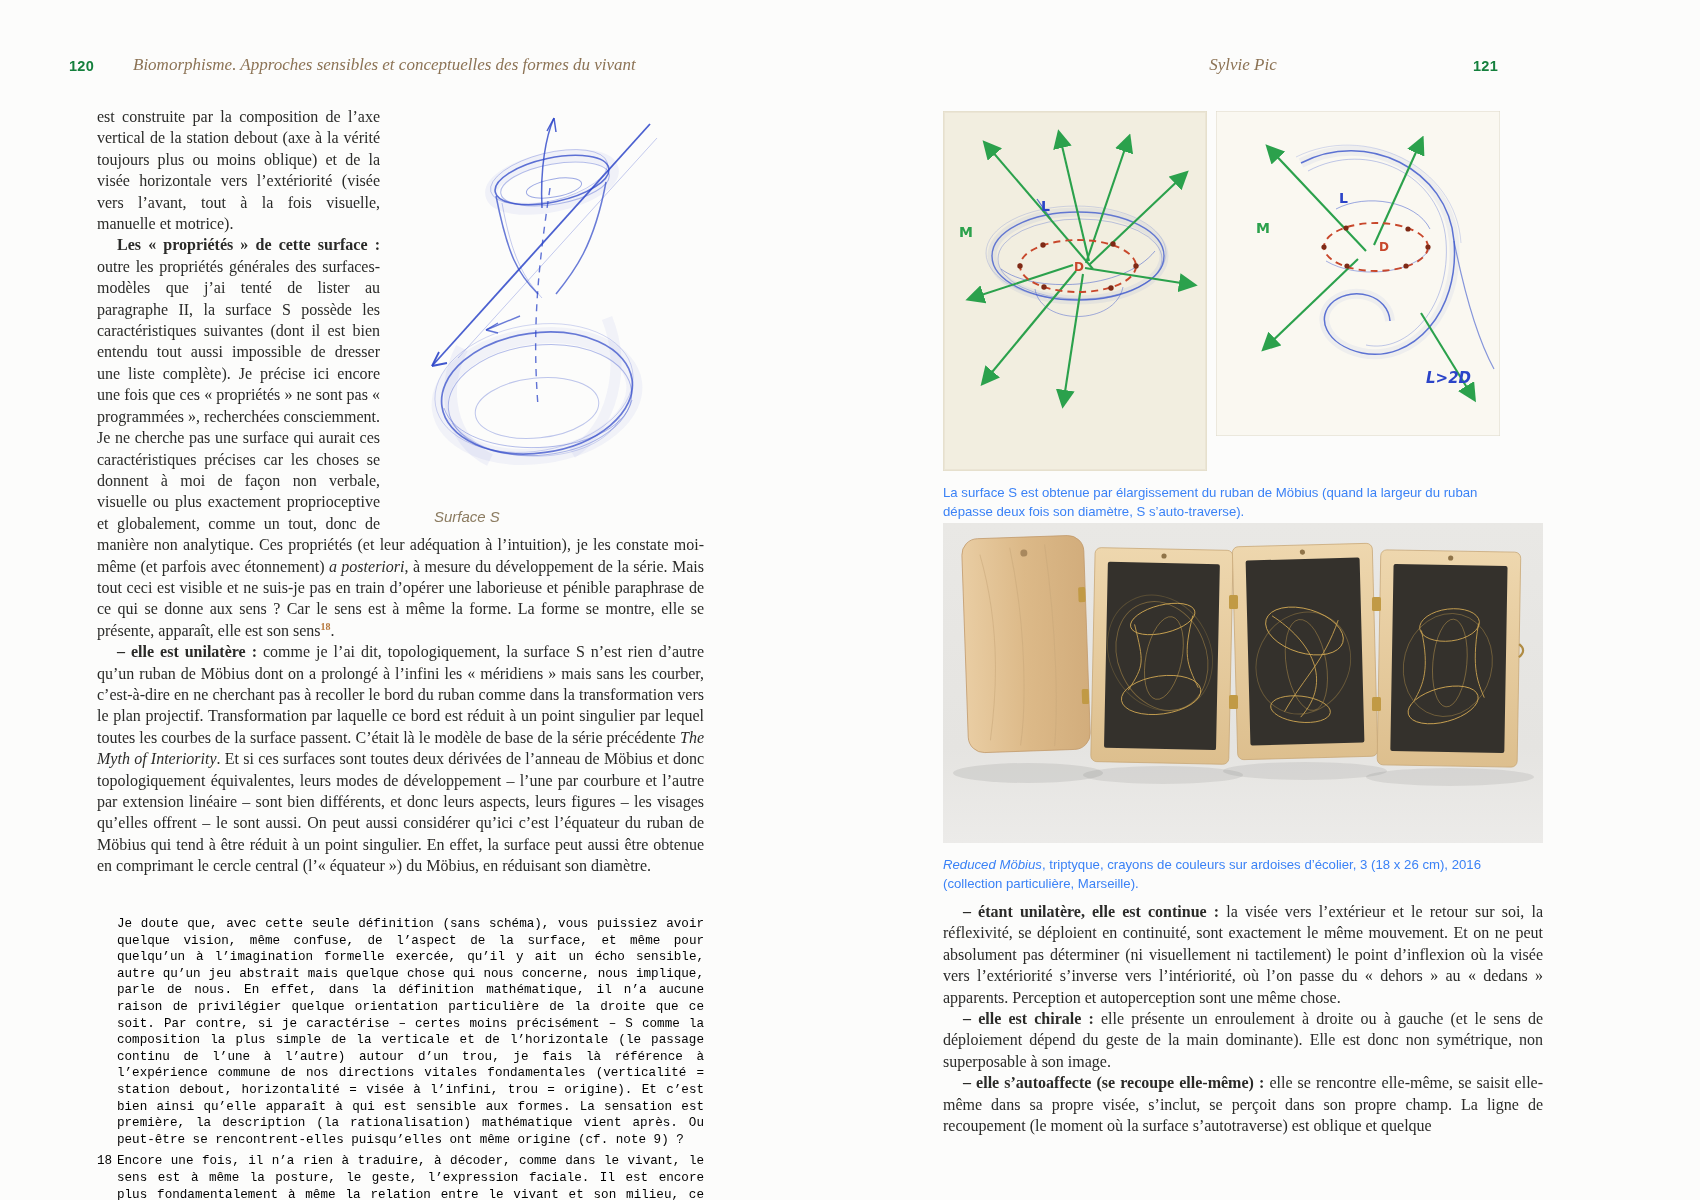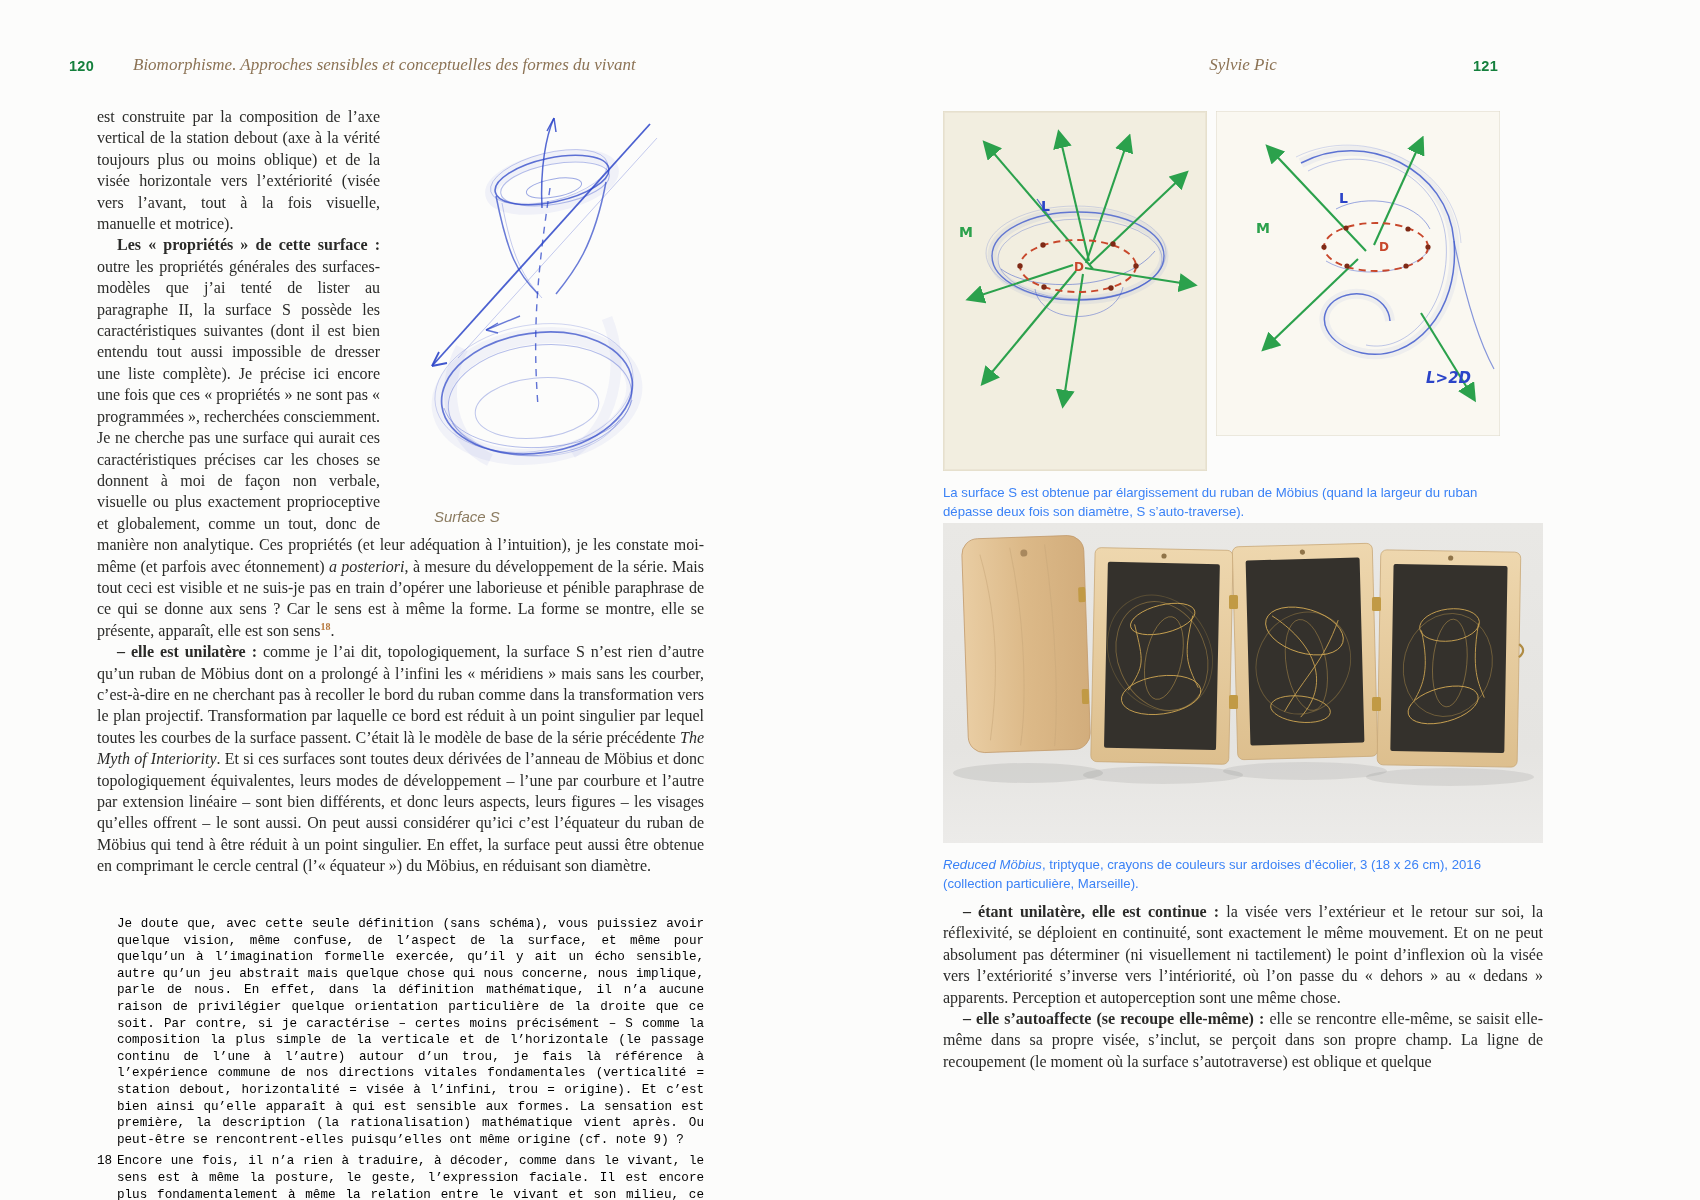--- a/index.html
+++ b/index.html
@@ -279,14 +279,15 @@
       <rect x="429" y="74" width="9" height="14" rx="1.5"></rect>
         <rect x="429" y="174" width="9" height="14" rx="1.5"></rect>
     </g>
   </svg>
 </div>
 
 <div class="abs caption" style="left:943px;top:856px;width:600px;"><i>Reduced Möbius</i><span>, triptyque, crayons de couleurs sur ardoises d’écolier, 3 (18 x 26 cm), 2016 (collection particulière, Marseille).</span></div>
 
 <div class="abs bodycol" style="left:943px;top:901px;width:600px;">
   <p class="para indent"><b>– étant unilatère, elle est continue :</b><span> la visée vers l’extérieur et le retour sur soi, la réflexivité, se déploient en continuité, sont exactement le même mouvement. Et on ne peut absolument pas déterminer (ni visuellement ni tactilement) le point d’inflexion où la visée vers l’extériorité s’inverse vers l’intériorité, où l’on passe du « dehors » au « dedans » apparents. Perception et autoperception sont une même chose.</span></p>
+  <p class="para indent"><b>– elle est chirale :</b><span> elle présente un enroulement à droite ou à gauche (et le sens de déploiement dépend du geste de la main dominante). Elle est donc non symétrique, non superposable à son image.</span></p>
   <p class="para indent"><b>– elle s’autoaffecte (se recoupe elle-même) :</b><span> elle se rencontre elle-même, se saisit elle-même dans sa propre visée, s’inclut, se perçoit dans son propre champ. La ligne de recoupement (le moment où la surface s’autotraverse) est oblique et quelque</span></p>
 </div>
 
 </body></html>

